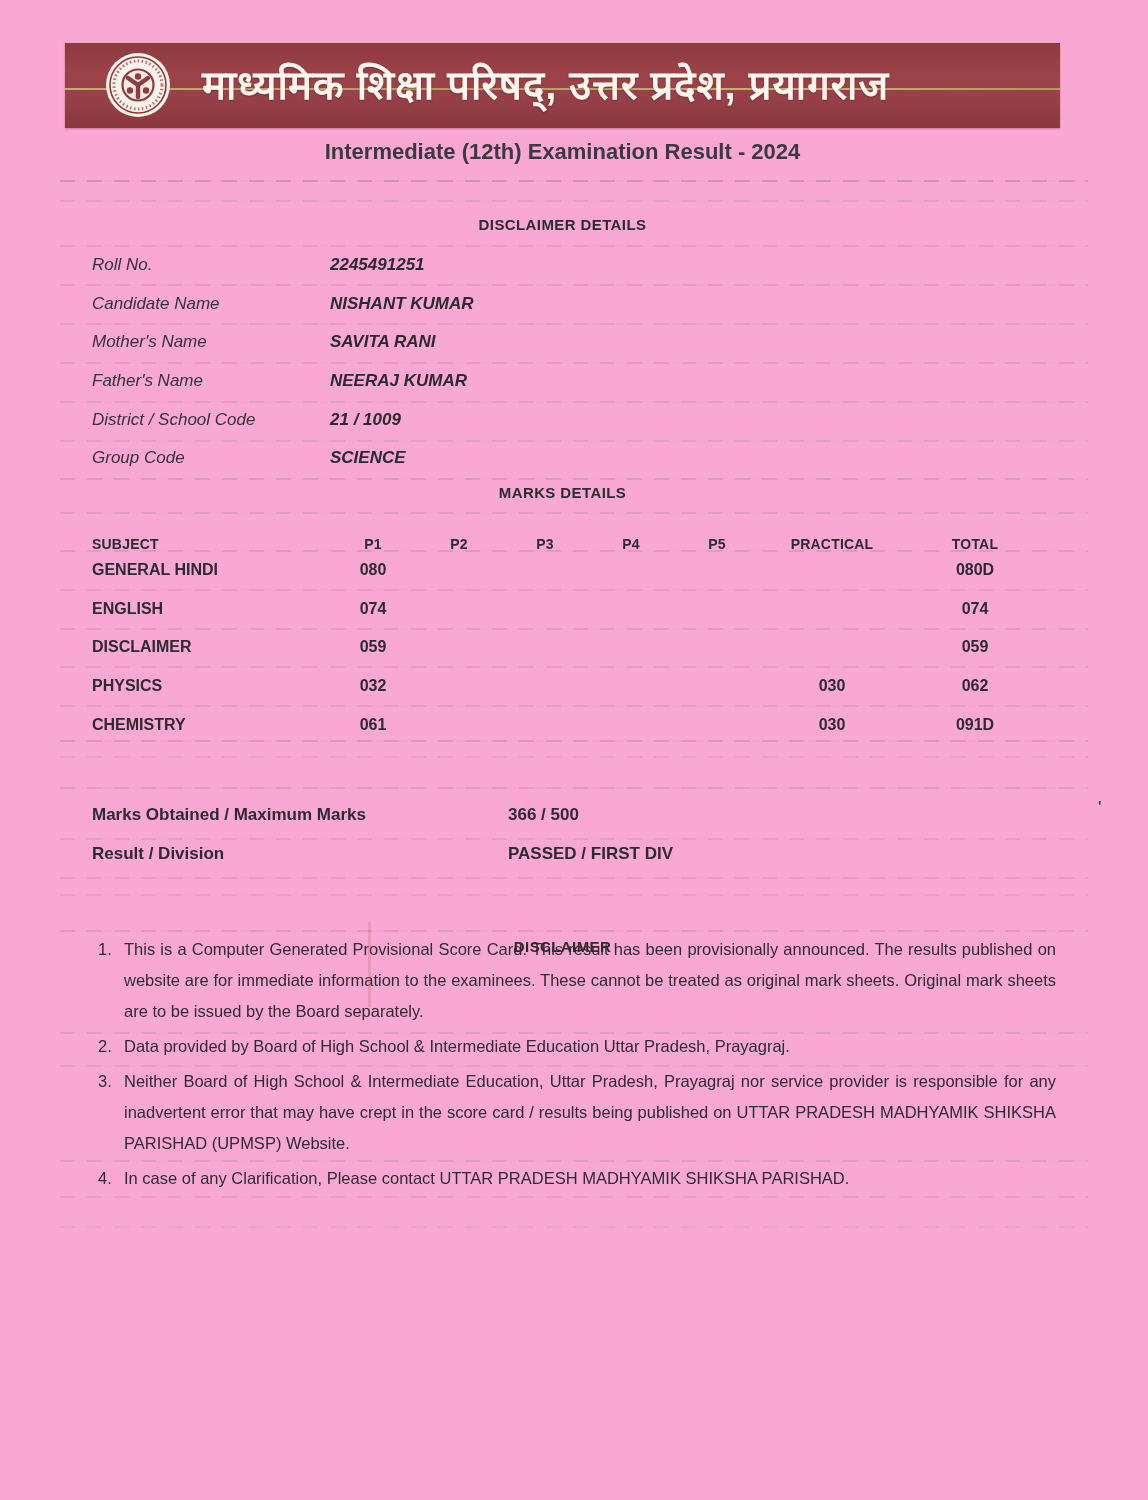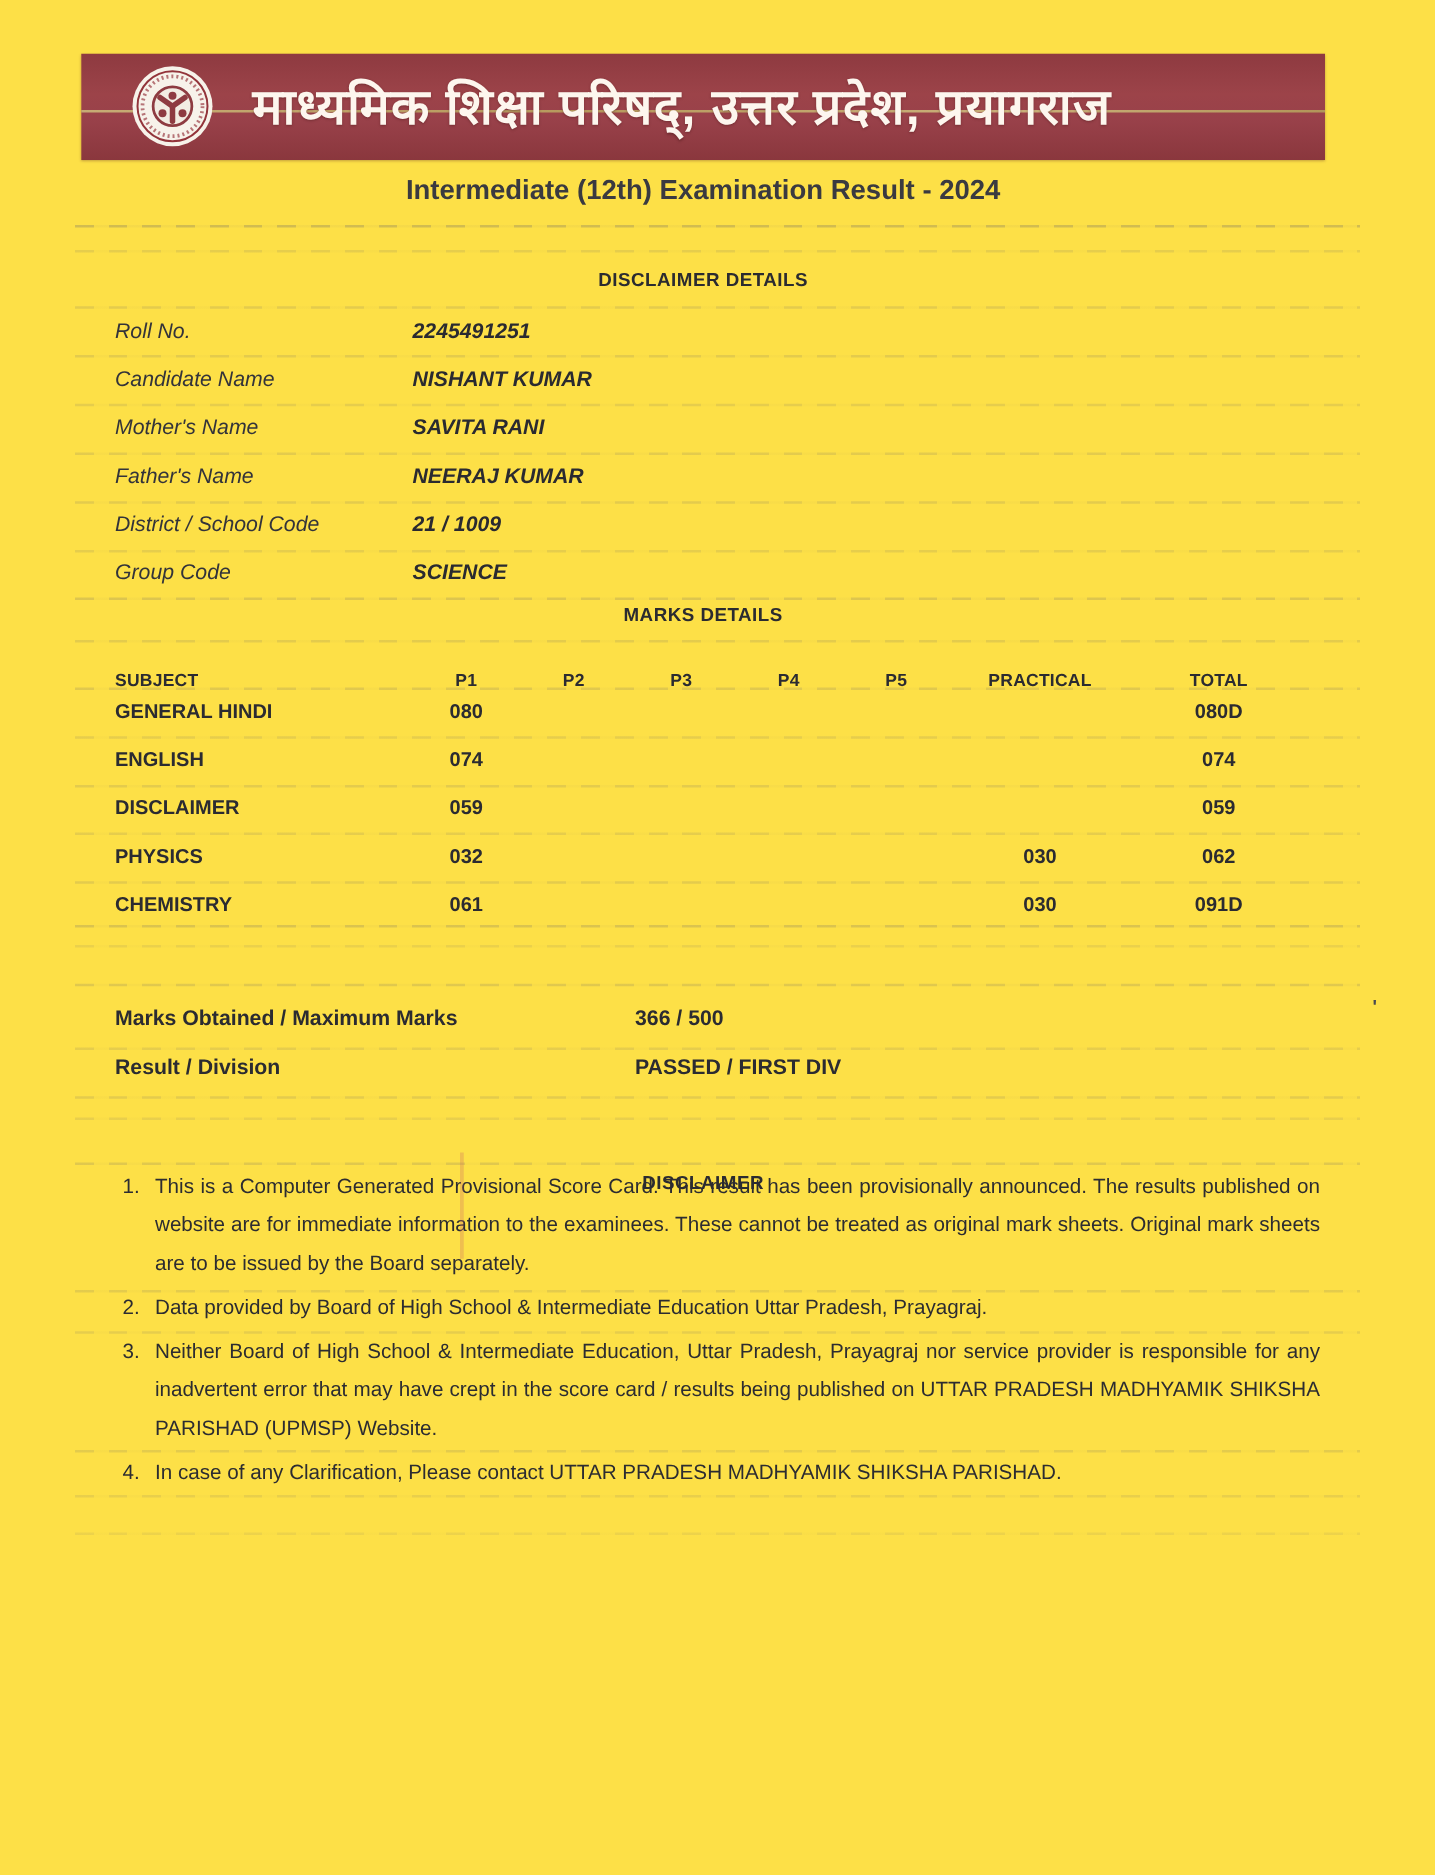--- a/index.html
+++ b/index.html
@@ -1,19 +1,19 @@
 <!DOCTYPE html>
 <html><head>
 <meta charset="utf-8">
 <style>
   html,body{margin:0;padding:0;}
   .page{
     position:relative;
     width:1148px;height:1500px;
-    background:#fde047;
+    background:#f9a8d4;
     font-family:"Liberation Sans", sans-serif;
     color:#2e2e33;
     overflow:hidden;
   }
   
   .banner{
     position:absolute;left:65px;top:43px;width:995px;height:85px;
     background:linear-gradient(180deg,#8e3a40 0%,#9c4349 38%,#99414a 62%,#8a373d 100%);
     box-shadow:0 1px 2px rgba(90,40,40,.35);
   }

